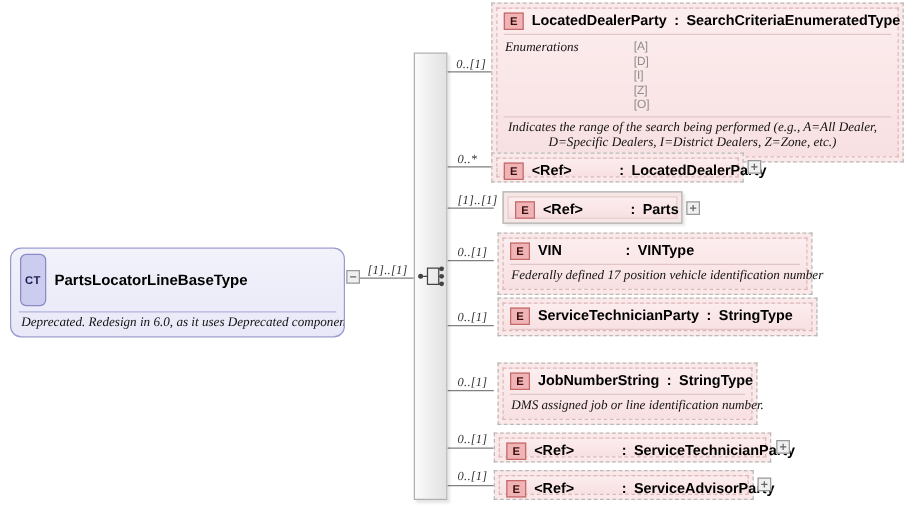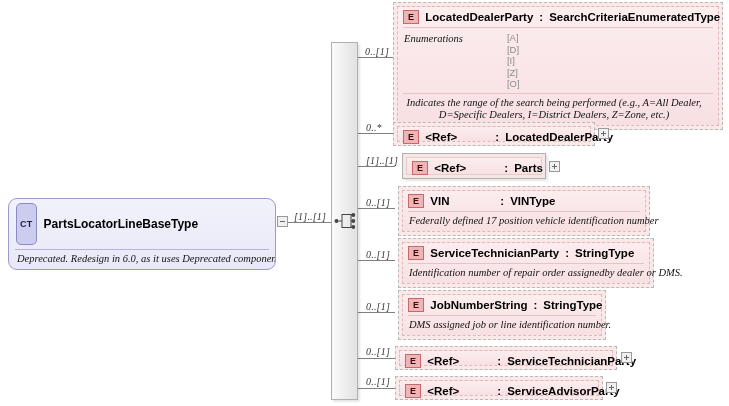--- a/index.html
+++ b/index.html
@@ -355,21 +355,20 @@
   <div class="card" style="left:366px; top:249px;">0..[1]</div>
   <div class="el-box dashed" style="left:398px; top:238px; width:256px;">
     <div class="el-inner">
       <div class="el-head">
         <span class="el-badge">E</span>
         <span class="el-name">ServiceTechnicianParty</span>
         <span class="el-type">:</span>
         <span class="el-type">StringType</span>
       </div>
       <div class="el-sep"></div>
-      <div class="el-doc">Identification number of repair order assignedby dealer or DMS.</div>
     </div>
   </div>
 
   <div class="card" style="left:366px; top:301px;">0..[1]</div>
   <div class="el-box dashed" style="left:398px; top:290px; width:208px;">
     <div class="el-inner">
       <div class="el-head">
         <span class="el-badge">E</span>
         <span class="el-name">JobNumberString</span>
         <span class="el-type">:</span>

